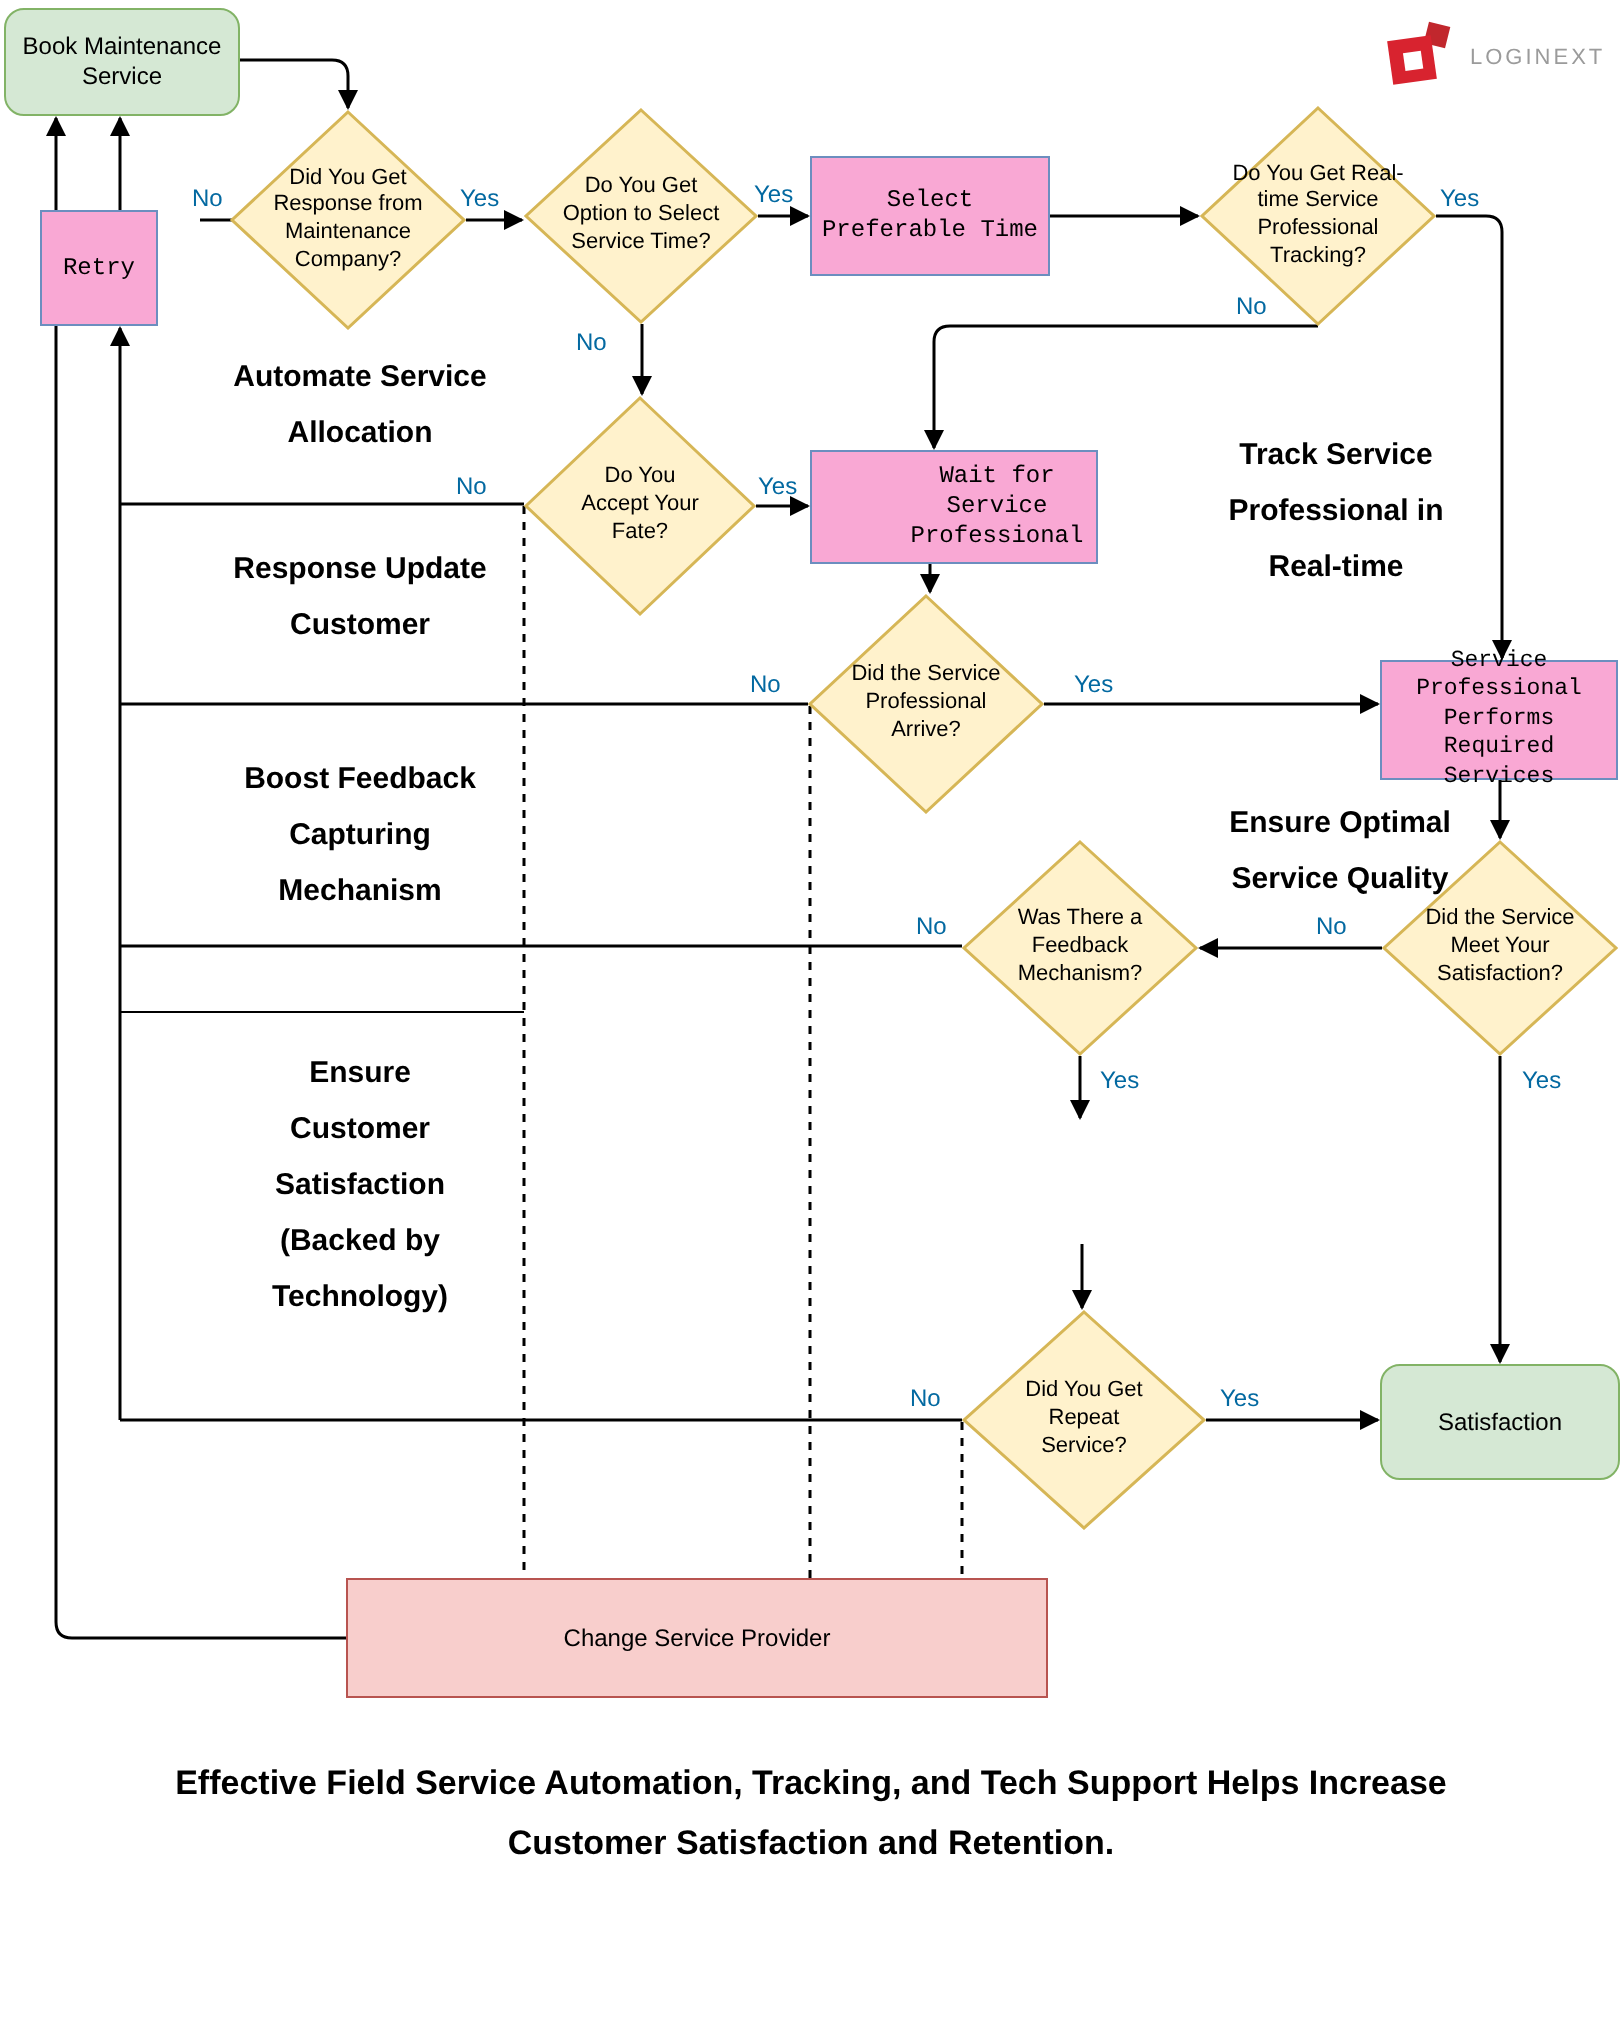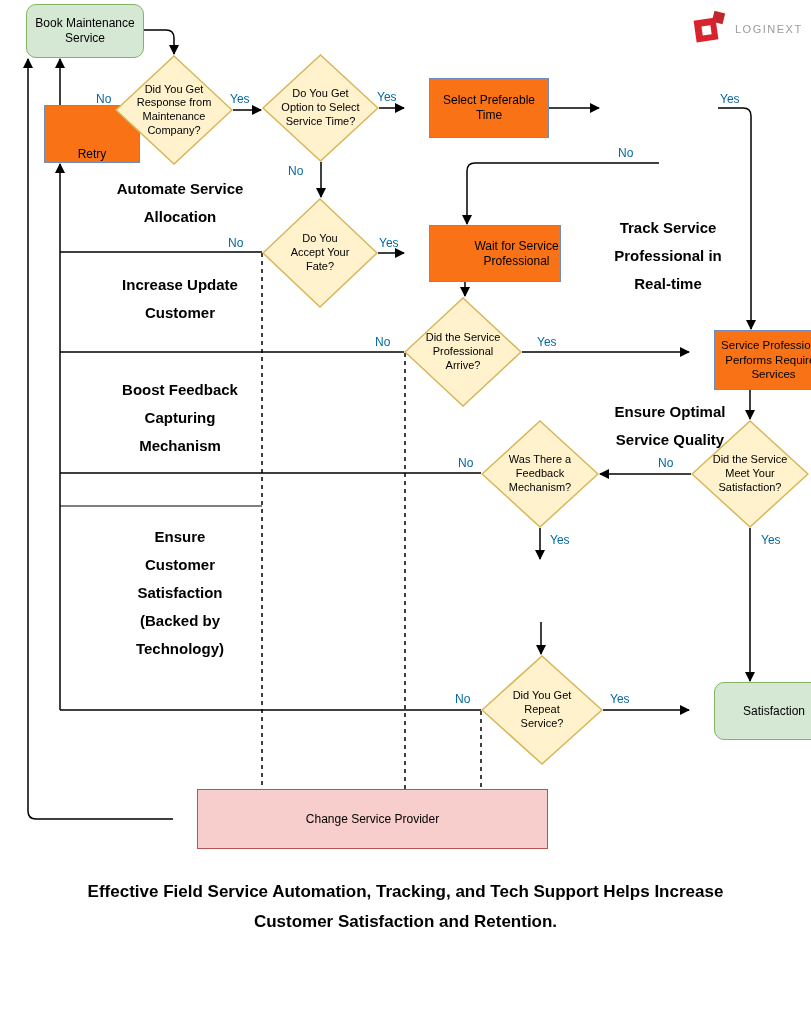--- a/index.html
+++ b/index.html
@@ -1,21 +1,21 @@
 <!DOCTYPE html>
 <html><head>
 <meta charset="utf-8">
 <style>
   html,body{margin:0;padding:0;background:#ffffff;}
   #canvas{position:relative;width:811px;height:1021px;background:#ffffff;overflow:hidden;
           font-family:"Liberation Sans",sans-serif;color:#000;}
   #wires{position:absolute;left:0;top:0;width:811px;height:1021px;}
   .node{position:absolute;box-sizing:border-box;display:flex;align-items:center;justify-content:center;
-        text-align:center;font-size:12px;line-height:1.25;margin-left:24px;}
-  .proc{background:#f97316;border:1.5px solid #6c8ebf;}
+        text-align:center;font-size:12px;line-height:1.25;}
+  .proc{background:#f9a8d4;border:1.5px solid #6c8ebf;font-family:Liberation Mono, monospace;}
   .term{background:#d5e8d4;border:1.5px solid #82b366;border-radius:10px;}
   .alert{background:#f8cecc;border:1.5px solid #b85450;}
   .diamond{position:absolute;}
   .diamond svg{position:absolute;left:0;top:0;width:100%;height:100%;}
   .diamond svg polygon{fill:#fff2cc;stroke:#d6b656;stroke-width:1.5;}
   .dtext{position:absolute;inset:0;display:flex;align-items:center;justify-content:center;
          text-align:center;font-size:11px;line-height:1.25;padding:0 16px;}
   .elabel{position:absolute;font-size:12px;color:#0369a1;}
   .side-label{position:absolute;font-weight:bold;font-size:15px;line-height:28px;text-align:center;
               white-space:pre-line;width:200px;margin-left:20px;}
@@ -72,29 +72,29 @@
         <path d="M405,353 L405,789"></path>
         <path d="M481,711 L481,789"></path>
       </g>
     </g>
   </svg>
 
   <div class="node term" style="left:2px;top:4px;width:118px;height:54px;">
     <div>Book Maintenance Service</div>
   </div>
 
-  <div class="node proc" style="left:20px;top:105px;width:96px;height:58px;align-items:flex-end;">
+  <div class="node proc" style="left:20px;top:105px;width:59px;height:58px;">
     <div>Retry</div>
   </div>
 
   <div class="node proc" style="left:405px;top:78px;width:120px;height:60px;">
     <div>Select Preferable Time</div>
   </div>
 
-  <div class="node proc" style="left:405px;top:225px;width:132px;height:57px;padding-left:43px;">
+  <div class="node proc" style="left:405px;top:225px;width:144px;height:57px;padding-left:43px;">
     <div>Wait for Service Professional</div>
   </div>
 
   <div class="node proc" style="left:690px;top:330px;width:119px;height:60px;font-size:11.5px;">
     <div>Service Professional Performs Required Services</div>
   </div>
 
 
   <div class="node term" style="left:690px;top:682px;width:120px;height:58px;">
     <div>Satisfaction</div>
@@ -111,20 +111,26 @@
     <div class="dtext">Did You Get Response from Maintenance Company?</div>
   </div>
 
   <div class="diamond" style="left:262px;top:54px;width:117px;height:108px;">
     <svg viewBox="0 0 118 110" preserveAspectRatio="none">
         <polygon points="59,1 117,55 59,109 1,55"></polygon>
       </svg>
     <div class="dtext">Do You Get Option to Select Service Time?</div>
   </div>
 
+  <div class="diamond" style="left:600px;top:53px;width:118px;height:110px;">
+    <svg viewBox="0 0 118 110" preserveAspectRatio="none">
+        <polygon points="59,1 117,55 59,109 1,55"></polygon>
+      </svg>
+    <div class="dtext">Do You Get Real-time Service Professional Tracking?</div>
+  </div>
 
   <div class="diamond" style="left:262px;top:198px;width:116px;height:110px;">
     <svg viewBox="0 0 118 110" preserveAspectRatio="none">
         <polygon points="59,1 117,55 59,109 1,55"></polygon>
       </svg>
     <div class="dtext" style="padding:0 24px;">Do You Accept Your Fate?</div>
   </div>
 
   <div class="diamond" style="left:404px;top:297px;width:118px;height:110px;">
     <svg viewBox="0 0 118 110" preserveAspectRatio="none">
@@ -166,21 +172,21 @@
   <span class="elabel" style="left:537px;top:335px;">Yes</span>
   <span class="elabel" style="left:658px;top:456px;">No</span>
   <span class="elabel" style="left:761px;top:533px;">Yes</span>
   <span class="elabel" style="left:458px;top:456px;">No</span>
   <span class="elabel" style="left:550px;top:533px;">Yes</span>
   <span class="elabel" style="left:455px;top:692px;">No</span>
   <span class="elabel" style="left:610px;top:692px;">Yes</span>
 
   <div class="side-label" style="left:60px;top:175px;">Automate Service
 Allocation</div>
-  <div class="side-label" style="left:60px;top:271px;">Increase Update
+  <div class="side-label" style="left:60px;top:271px;">Response Update
 Customer</div>
   <div class="side-label" style="left:60px;top:376px;">Boost Feedback
 Capturing
 Mechanism</div>
   <div class="side-label" style="left:60px;top:523px;">Ensure
 Customer
 Satisfaction
 (Backed by
 Technology)</div>
   <div class="side-label" style="left:548px;top:214px;">Track Service

